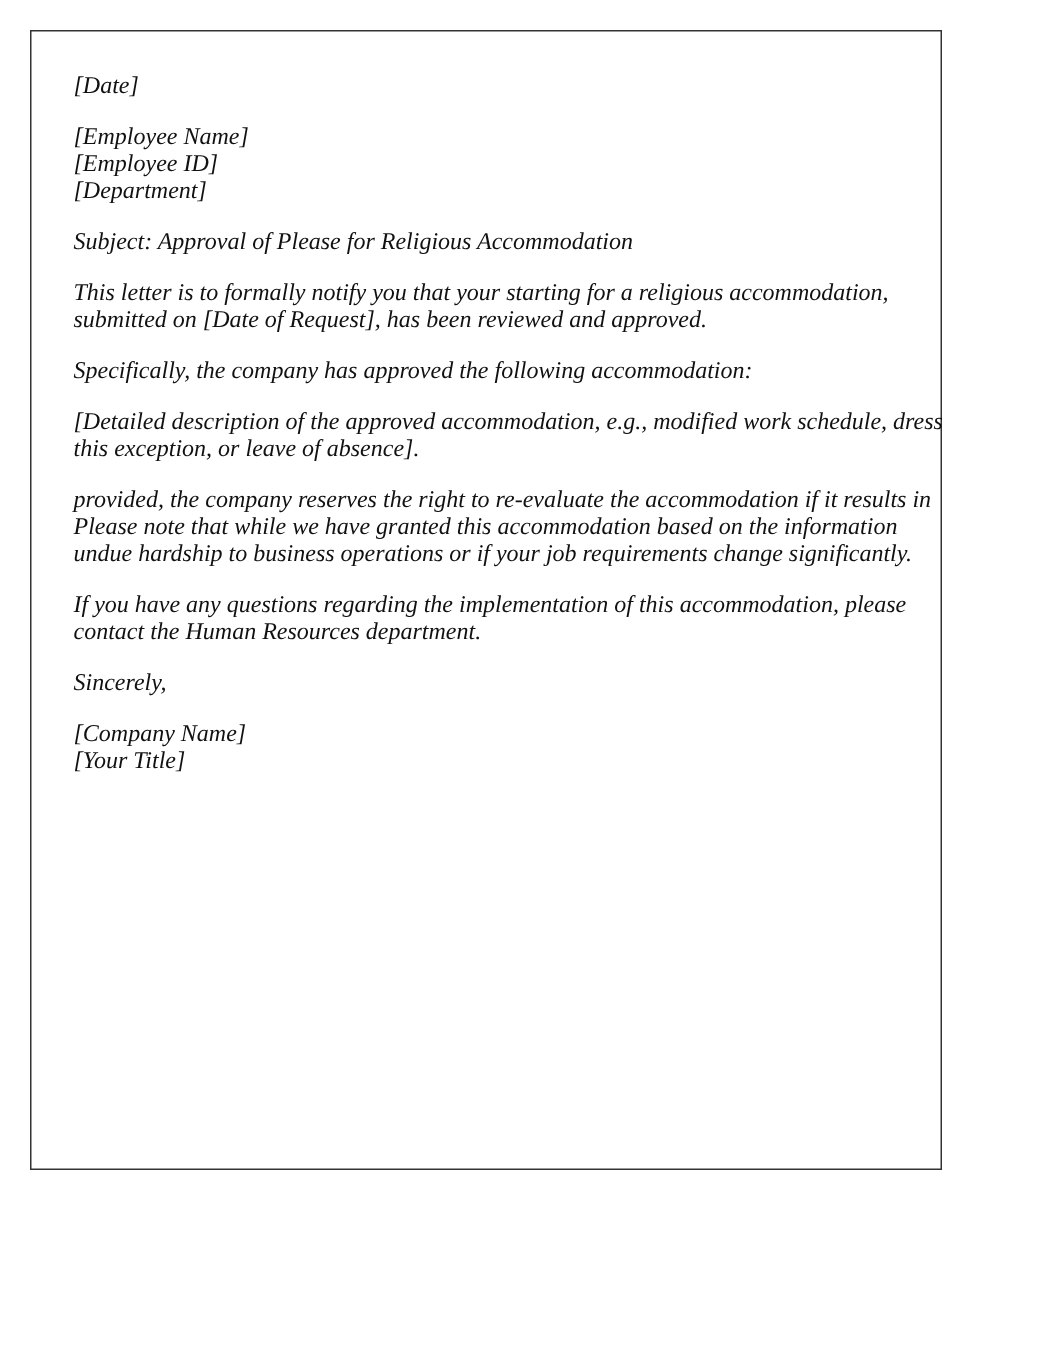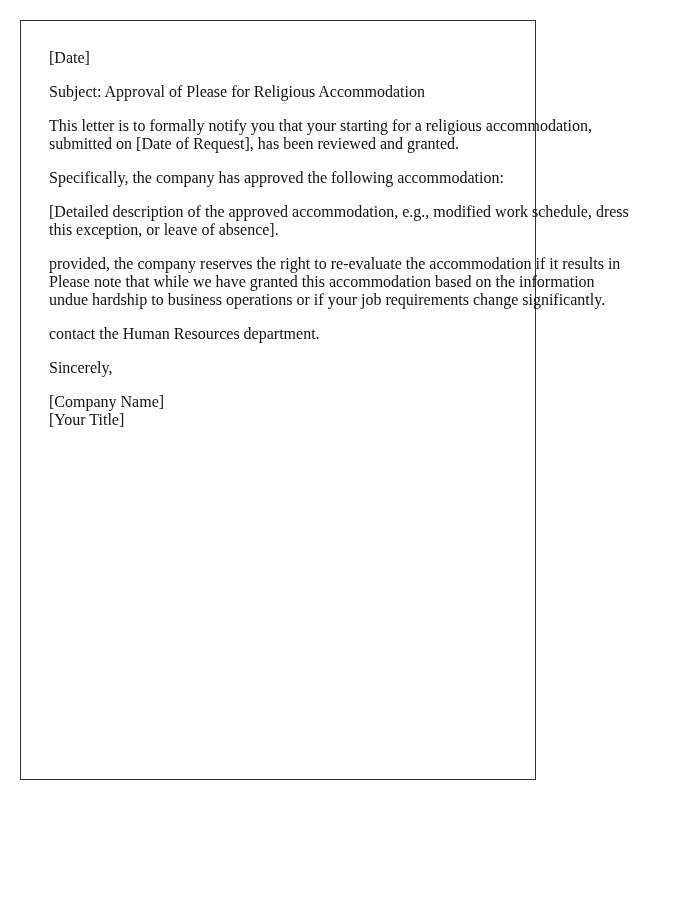--- a/index.html
+++ b/index.html
@@ -11,68 +11,75 @@
       width: 700px;
       height: 900px;
       position: relative;
       font-family: "Liberation Serif", "DejaVu Serif", serif;
       color: #111111;
     }
     .letter {
       position: absolute;
       left: 20px;
       top: 20px;
-      width: 516px;
+      width: 608px;
       height: 760px;
       border: 1px solid #333333;
       box-sizing: border-box;
       padding: 28px 20px 16px 28px;
       font-size: 16px;
       line-height: 18px;
+      font-style: italic;
     }
     .para {
       margin: 0 0 16px 0;
       white-space: nowrap;
     }
     .line {
       display: block;
     }
   </style>
 </head>
 <body>
 
 <div class="letter">
   <p class="para">[Date]</p>
 
+  <p class="para">
+    <span class="line">[Employee Name]</span>
+    <span class="line">[Employee ID]</span>
+    <span class="line">[Department]</span>
+  </p>
 
   <p class="para">Subject: Approval of Please for Religious Accommodation</p>
 
 
   <p class="para">
     <span class="line">This letter is to formally notify you that your starting for a religious accommodation,</span>
-    <span class="line">submitted on [Date of Request], has been reviewed and granted.</span>
+    <span class="line">submitted on [Date of Request], has been reviewed and approved.</span>
   </p>
 
   <p class="para">
     <span class="line">Specifically, the company has approved the following accommodation:</span>
   </p>
 
   <p class="para">
     <span class="line">[Detailed description of the approved accommodation, e.g., modified work schedule, dress</span>
     <span class="line">this exception, or leave of absence].</span>
   </p>
 
 
   <p class="para">
     <span class="line">provided, the company reserves the right to re-evaluate the accommodation if it results in</span>
     <span class="line">Please note that while we have granted this accommodation based on the information</span>
     <span class="line">undue hardship to business operations or if your job requirements change significantly.</span>
   </p>
 
   <p class="para">
+    <span class="line">If you have any questions regarding the implementation of this accommodation, please</span>
     <span class="line">contact the Human Resources department.</span>
   </p>
 
   <p class="para">Sincerely,</p>
 
   <p class="para">
     <span class="line">[Company Name]</span>
     <span class="line">[Your Title]</span>
   </p>
 </div>

